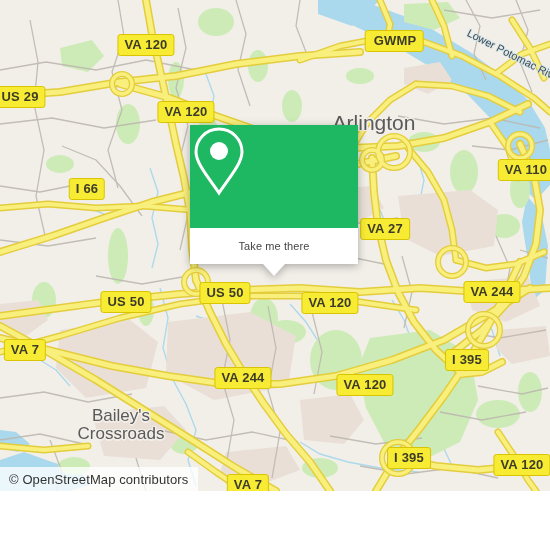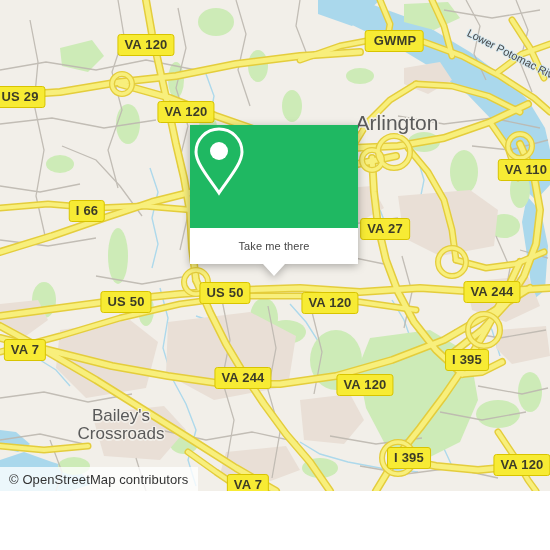--- a/index.html
+++ b/index.html
@@ -433,31 +433,31 @@
         <circle cx="196" cy="282" r="12"></circle>
         <circle cx="372" cy="160" r="10"></circle>
         <circle cx="122" cy="84" r="10"></circle>
         <circle cx="520" cy="146" r="12"></circle>
       </g>
 
     </svg>
 
     <div class="river-label" style="left:468px; top:26px; transform: rotate(27deg);">Lower Potomac River</div>
 
-    <div class="place-label" style="left:397px; top:123px;">Arlington</div>
+    <div class="place-label" style="left:374px; top:123px;">Arlington</div>
 
     <div class="place-label small" style="left:121px; top:425px;">Bailey's
 Crossroads</div>
 
     <div class="shield" style="left:146px; top:45px;">VA 120</div>
     <div class="shield" style="left:394px; top:41px;padding-left:8px;">GWMP</div>
     <div class="shield" style="left:20px; top:97px;">US 29</div>
     <div class="shield" style="left:186px; top:112px;">VA 120</div>
     <div class="shield" style="left:526px; top:170px;">VA 110</div>
-    <div class="shield" style="left:87px; top:211px;">I 66</div>
+    <div class="shield" style="left:87px; top:189px;">I 66</div>
     <div class="shield" style="left:385px; top:229px;">VA 27</div>
     <div class="shield" style="left:126px; top:302px;">US 50</div>
     <div class="shield" style="left:225px; top:293px;">US 50</div>
     <div class="shield" style="left:330px; top:303px;">VA 120</div>
     <div class="shield" style="left:492px; top:292px;">VA 244</div>
     <div class="shield" style="left:25px; top:350px;">VA 7</div>
     <div class="shield" style="left:467px; top:360px;">I 395</div>
     <div class="shield" style="left:243px; top:378px;">VA 244</div>
     <div class="shield" style="left:365px; top:385px;">VA 120</div>
     <div class="shield" style="left:409px; top:458px;">I 395</div>

